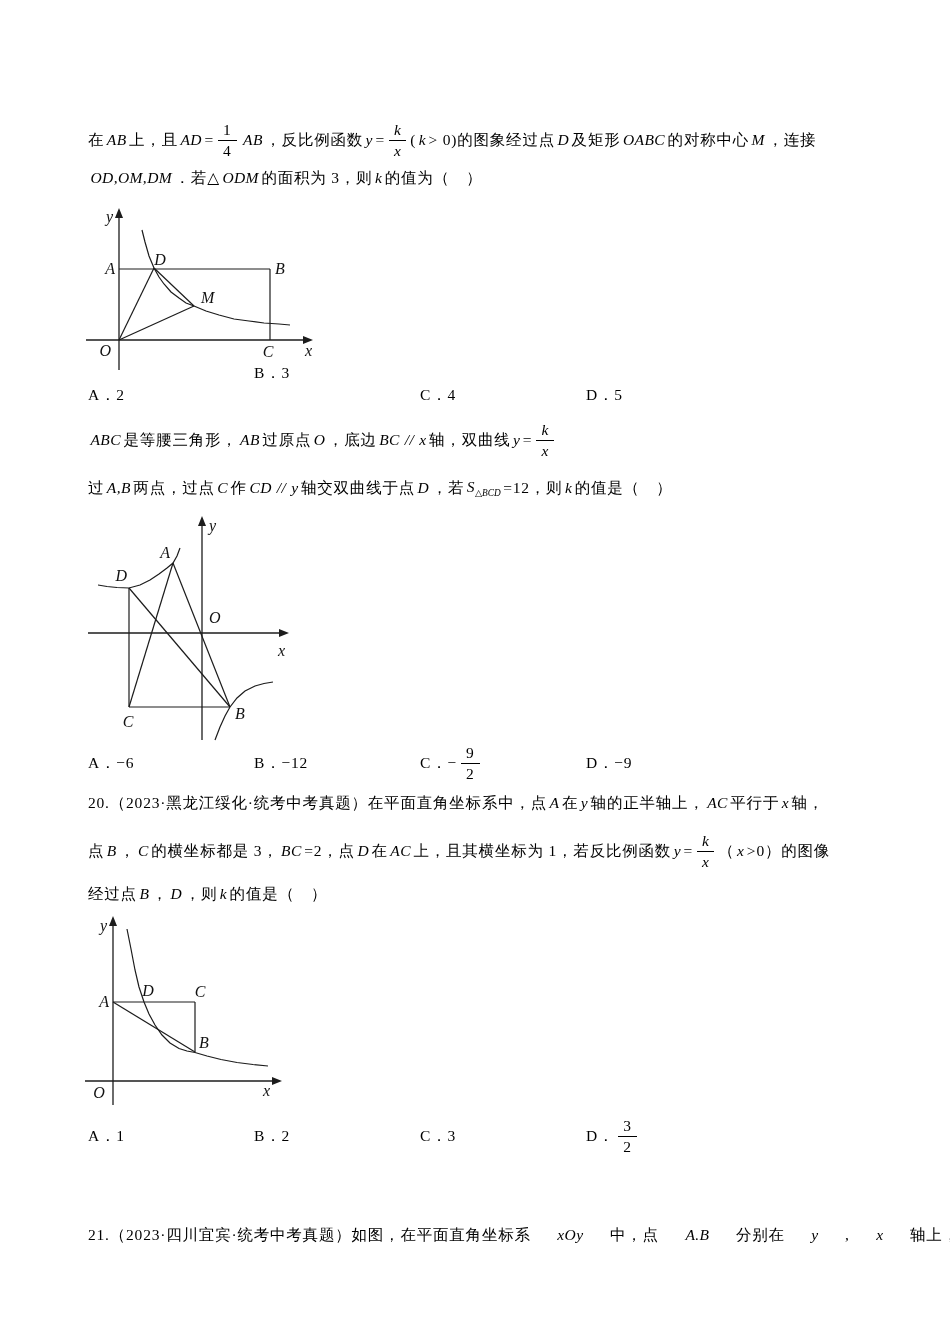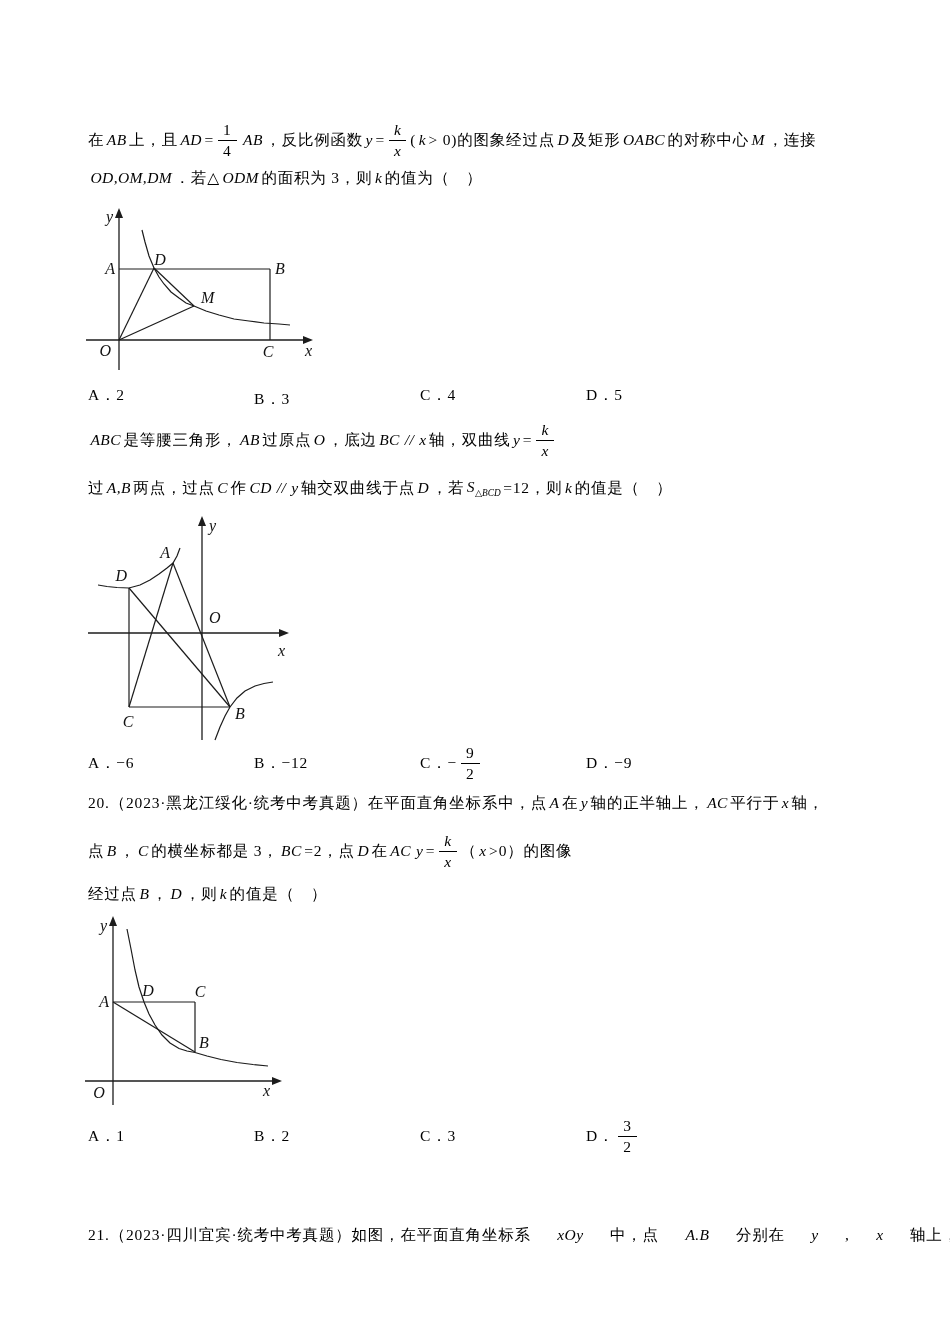--- a/index.html
+++ b/index.html
@@ -91,21 +91,21 @@
       <text x="85" y="59" text-anchor="middle">D</text>
       <text x="200" y="68">B</text>
       <text x="126" y="97">M</text>
       <text x="193" y="151" text-anchor="middle">C</text>
     </svg>
   </div>
 
   <div class="line" style="left:88px;top:383px;height:24px;">
       <span class="cn">A．2</span>
     </div>
-  <div class="line" style="left:254px;top:387px;height:24px;">
+  <div class="line" style="left:254px;top:361px;height:24px;">
       <span class="cn">B．3</span>
     </div>
   <div class="line" style="left:420px;top:383px;height:24px;justify-content:center;">
       <span class="cn">C．4</span>
     </div>
   <div class="line" style="left:586px;top:383px;height:24px;">
       <span class="cn">D．5</span>
     </div>
 
   <div class="line" style="left:88px;top:412px;height:56px;">
@@ -204,20 +204,21 @@
       <span class="cn">点</span>
       <span class="it">B</span>
       <span class="cn">，</span>
       <span class="it">C</span>
       <span class="cn">的横坐标都是 3，</span>
       <span class="it">BC</span>
       <span class="cn">=2，点</span>
       <span class="it">D</span>
       <span class="cn">在</span>
       <span class="it">AC</span>
+      <span class="cn">上，且其横坐标为 1，若反比例函数</span>
       <span class="it">y</span>
       <span class="cn">=</span>
       <span class="frac it">
         <span class="num">k</span>
         <span class="den">x</span>
       </span>
       <span class="cn">（</span>
       <span class="it">x</span>
       <span class="cn">&gt;0）的图像</span>
     </div>

